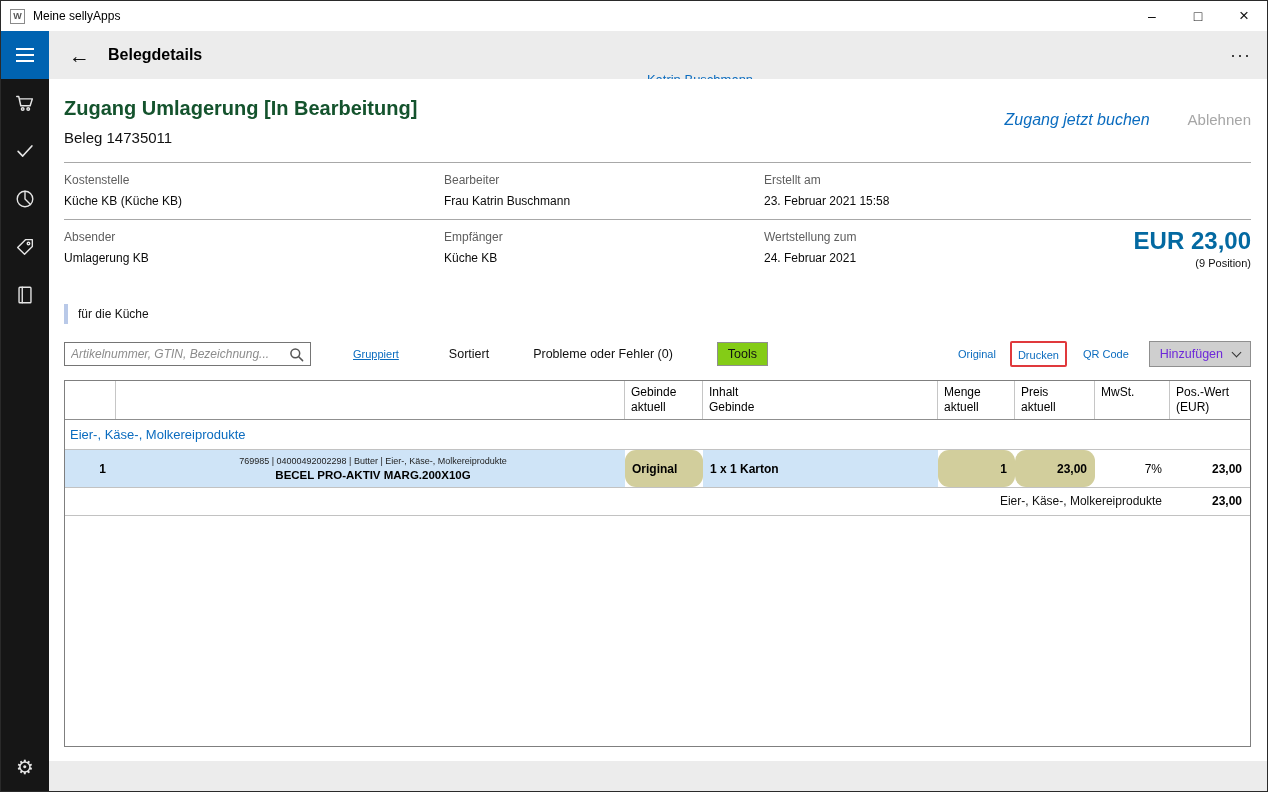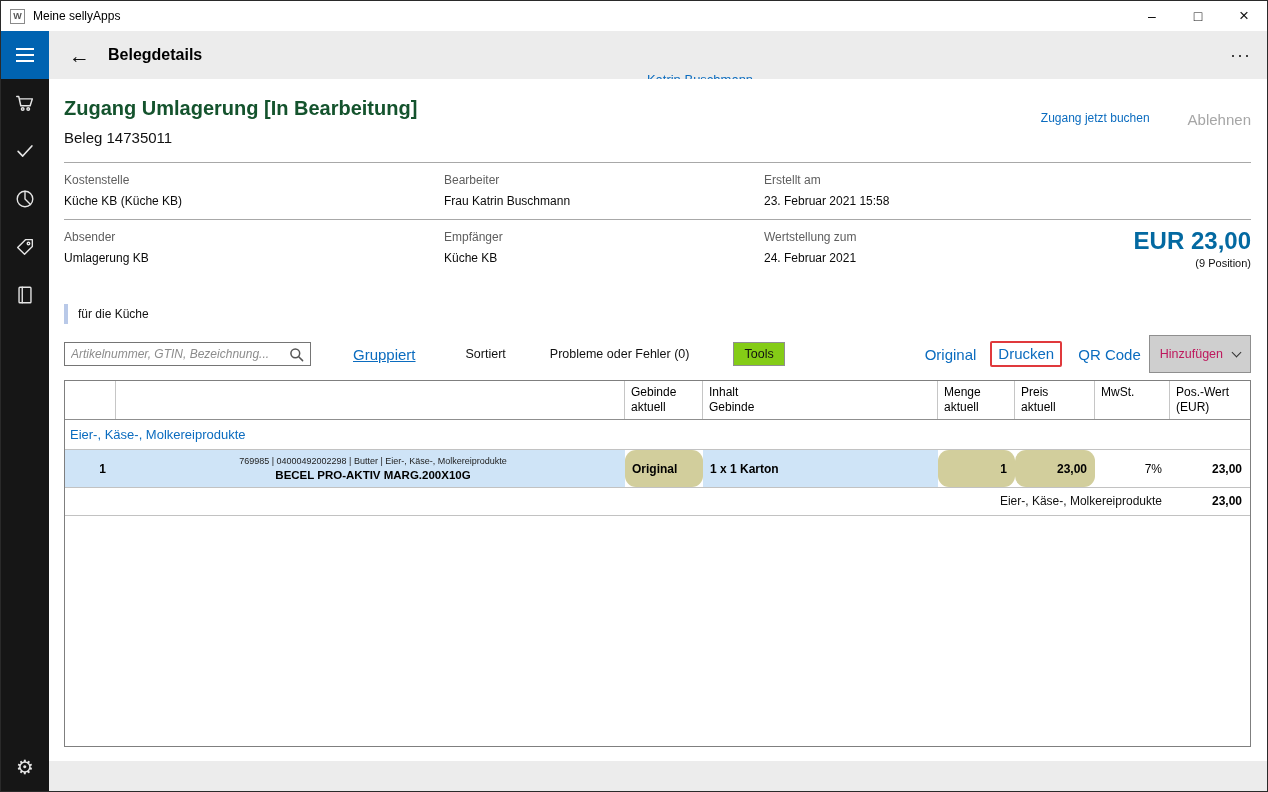--- a/index.html
+++ b/index.html
@@ -30,21 +30,21 @@
   .side-item { width:48px; height:48px; display:flex; align-items:center; justify-content:center; }
   .side-spacer { flex:1; }
   .gear-glyph { font-size:20px; color:#e6e6e6; font-family:"DejaVu Sans",sans-serif; }
   .content { flex:1; background:#fff; position:relative; padding:0 16px 0 15px; overflow:hidden; }
 
   
   .doc-head { position:relative; padding-top:17px; }
   .doc-title { font-size:20px; font-weight:bold; color:#14532d; line-height:24px; }
   .doc-beleg { font-size:15px; margin-top:9px; color:#111; line-height:18px; }
   .doc-actions { position:absolute; right:0; top:32px; display:flex; gap:38px; }
-  .link-book { color:var(--link); font-size:12px; cursor:pointer; }
+  .link-book { color:var(--link); font-size:16px; cursor:pointer;font-style:italic; }
   .link-reject { color:#a6a6a6; font-size:15px; }
 
   .divider { border-top:1px solid #a8a8a8; margin-top:15px; }
 
   
   .fields { display:grid; grid-template-columns:380px 320px 300px 1fr; padding:10px 0 11px; }
   .field-label { font-size:12px; color:#5e5e5e; line-height:14px; }
   .field-value { font-size:12px; color:#0a0a0a; margin-top:7px; line-height:14px; }
   .total { text-align:right; margin-top:-2px; }
   .total-amount { font-size:24px; font-weight:bold; color:#0369a1; line-height:26px; }
@@ -53,30 +53,30 @@
   
   .note { display:flex; align-items:center; margin-top:24px; height:20px; }
   .note-bar { width:4px; height:20px; background:var(--notebar); }
   .note-text { font-size:12px; margin-left:10px; color:#111; }
 
   
   .toolbar { display:flex; align-items:center; margin-top:17px; height:26px; }
   .searchbox { width:247px; height:24px; border:1px solid #757575; background:#fff; display:flex; align-items:center; padding:0 6px; }
   .searchbox input { border:none; outline:none; flex:1; font-size:12px; color:#333; font-family:inherit; min-width:0; background:transparent; }
   .searchbox input::placeholder { font-style:italic; color:#8c8c8c; }
-  .tb-link { font-size:15px; color:var(--link); cursor:pointer; white-space:nowrap; }
+  .tb-link { font-size:11px; color:var(--link); cursor:pointer; white-space:nowrap; }
   .tb-text { font-size:12.5px; color:#111; white-space:nowrap; }
   .grouped { text-decoration:underline; margin-left:42px; }
   .sorted { margin-left:50px; }
   .problems { margin-left:44px; }
   .tools-btn { margin-left:44px; height:24px; padding:0 10px; background:#84cc16; border:1px solid #8f8f8f; font-size:12.5px; display:flex; align-items:center; color:#111; cursor:pointer; }
   .tb-right { margin-left:auto; display:flex; align-items:center; }
   .print-box { border:2px solid var(--annotation-red); border-radius:2px; padding:2px 6px; margin-left:14px; }
   .qr { margin-left:16px; }
-  .add-btn { margin-left:8px; height:38px; padding:0 10px; background:#cfcfcf; border:1px solid #8f8f8f; font-size:12.5px; display:flex; align-items:center; gap:10px; color:#be185d; cursor:pointer; }
+  .add-btn { margin-left:20px; height:26px; padding:0 10px; background:#cfcfcf; border:1px solid #8f8f8f; font-size:12.5px; display:flex; align-items:center; gap:10px; color:#6d28d9; cursor:pointer; }
   .chevron { width:7px; height:7px; border-right:1.5px solid #333; border-bottom:1.5px solid #333; transform:rotate(45deg); margin-top:-4px; }
 
   
   .table { margin-top:13px; border:1px solid #7f7f7f; height:367px; background:#fff; }
   .trow { display:grid; grid-template-columns:51px 1fr 78px 235px 77px 80px 75px 80px; }
   .thead { border-bottom:1px solid #8f8f8f; }
   .thead .tcell { padding:4px 6px; font-size:12px; line-height:15px; border-right:1px solid #c6c6c6; min-height:37px; color:#000; }
   .thead .tcell:last-child { border-right:none; }
   .group-row { border-bottom:1px solid #c2c2c2; }
   .group-label { grid-column:1 / -1; color:var(--link); font-size:13px; padding:7px 6px 7px 5px; }

